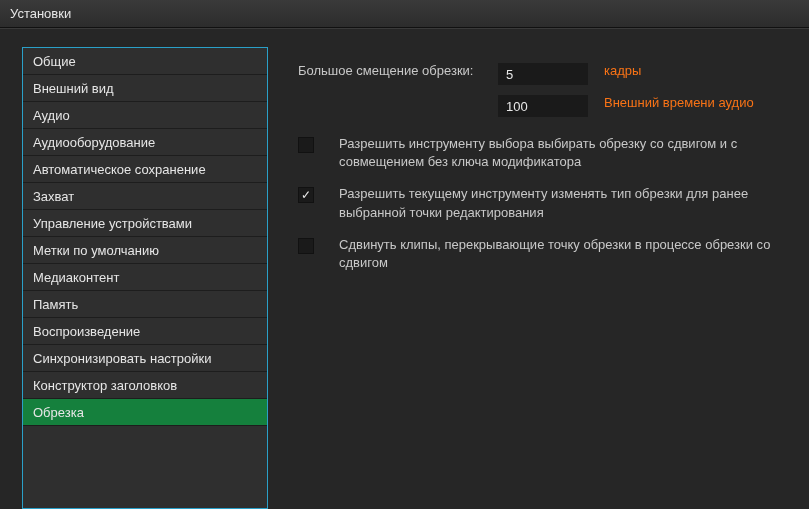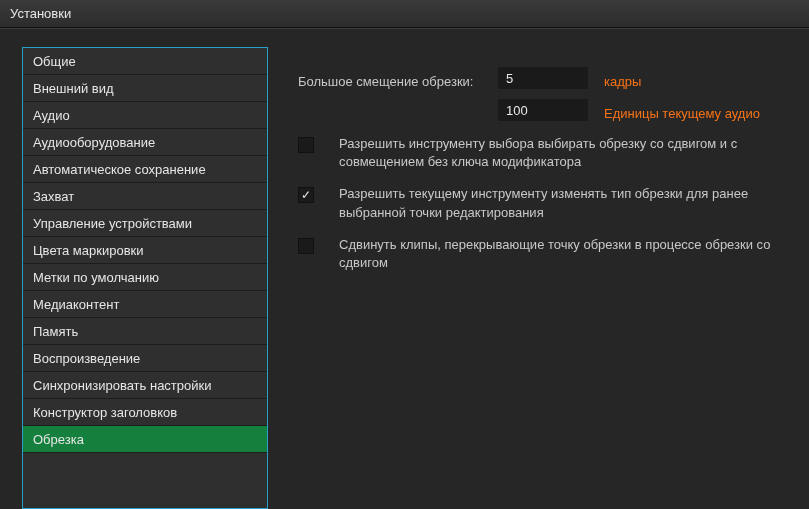--- a/index.html
+++ b/index.html
@@ -49,21 +49,21 @@
     background: #15803d;
   }
   .content {
     flex: 1;
     padding: 16px 20px 0 30px;
     color: #c8c8c8;
     font-size: 13px;
   }
   .row {
     display: flex;
-    align-items: flex-end;
+    align-items: flex-start;
     margin-bottom: 6px;
     min-height: 26px;
   }
   .row .label-left {
     width: 200px;
     color: #c8c8c8;
   }
   .number-field {
     width: 90px;
     height: 22px;
@@ -116,41 +116,40 @@
   </div>
   <div class="body">
     <div class="sidebar" id="sidebar">
         <div class="sidebar-item">Общие</div>
         <div class="sidebar-item">Внешний вид</div>
         <div class="sidebar-item">Аудио</div>
         <div class="sidebar-item">Аудиооборудование</div>
         <div class="sidebar-item">Автоматическое сохранение</div>
         <div class="sidebar-item">Захват</div>
         <div class="sidebar-item">Управление устройствами</div>
-        <div class="sidebar-item">Цвета маркировки</div>
         <div class="sidebar-item">Метки по умолчанию</div>
         <div class="sidebar-item">Медиаконтент</div>
         <div class="sidebar-item">Память</div>
         <div class="sidebar-item">Воспроизведение</div>
         <div class="sidebar-item">Синхронизировать настройки</div>
         <div class="sidebar-item">Конструктор заголовков</div>
         <div class="sidebar-item selected">Обрезка</div>
       </div>
     <div class="content">
 
       <div class="row">
         <span class="label-left">Большое смещение обрезки:</span>
         <input class="number-field" value="5" style="">
         <span class="unit-label">кадры</span>
       </div>
 
       <div class="row">
         <span class="indent-field"></span>
         <input class="number-field" value="100" style="">
-        <span class="unit-label">Единицы текущему аудио</span>
+        <span class="unit-label">Внешний времени аудио</span>
       </div>
 
       <div id="checkboxes">
           <div class="checkbox-row">
             <div class="checkbox"></div>
             <div class="checkbox-label">Разрешить инструменту выбора выбирать обрезку со сдвигом и с совмещением без ключа модификатора</div>
           </div>
           <div class="checkbox-row">
             <div class="checkbox checked"></div>
             <div class="checkbox-label">Разрешить текущему инструменту изменять тип обрезки для ранее выбранной точки редактирования</div>

